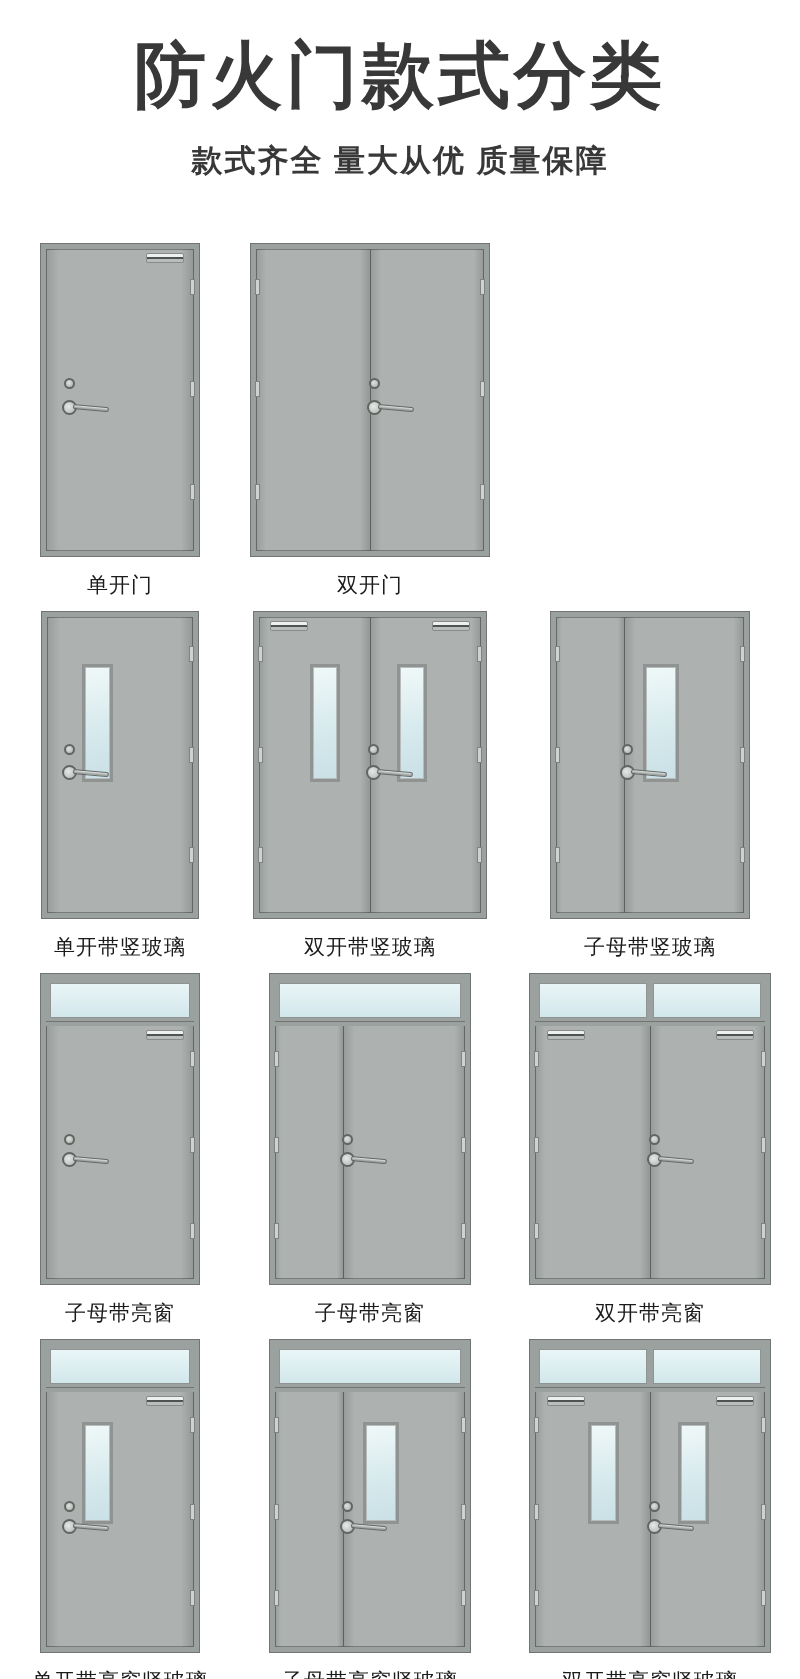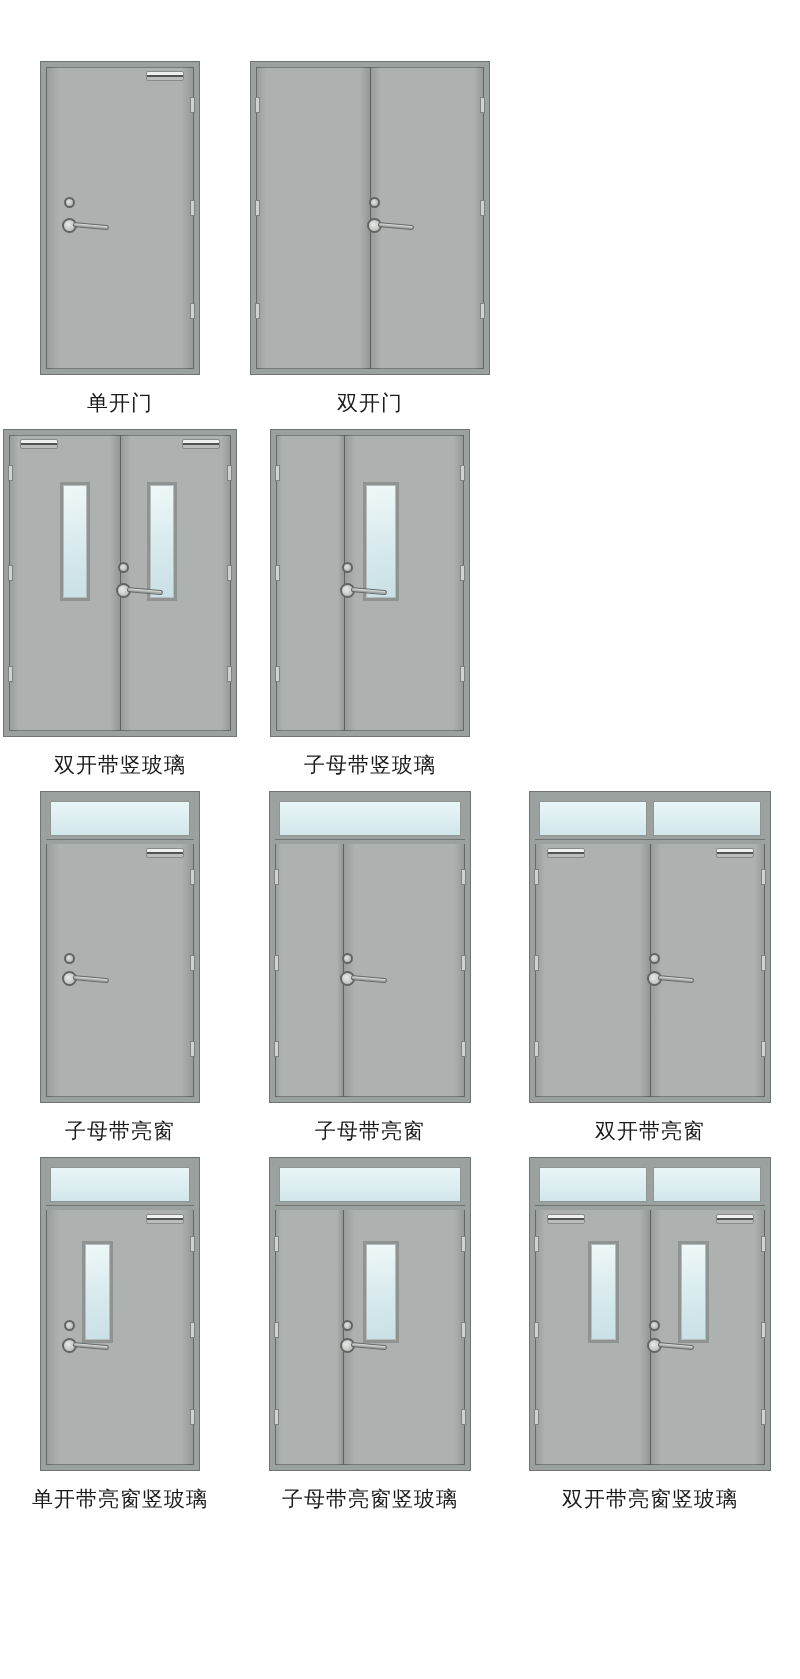--- a/index.html
+++ b/index.html
@@ -86,20 +86,24 @@
     position:absolute; width:36px; height:5px; border-radius:3px;
     background:linear-gradient(180deg,#e2e5e3,#8f9592);
     border:1px solid #666b69;
     transform:rotate(5deg); transform-origin:left center;
   }
 </style>
 </head>
 <body>
 
 <div class="page">
+  <header>
+    <h1>防火门款式分类</h1>
+    <div class="subtitle">款式齐全 量大从优 质量保障</div>
+  </header>
   <div id="door-grid">
       <div class="door-row">
         <div class="door-cell">
           <div class="door" style="width: 158px; height: 312px;">
             <div class="door-body">
               <div class="leaf" style="width: 100%;"></div>
               <div class="hinge" style="top: 10%; right: -1px;"></div>
               <div class="hinge" style="top: 44%; right: -1px;"></div>
               <div class="hinge" style="top: 78%; right: -1px;"></div>
               <div class="closer" style="right: 7%;"></div>
@@ -123,20 +127,35 @@
               <div class="hinge" style="top: 78%; right: -1px;"></div>
               <div class="lock" style="left: calc(52% - 6px); top: 43%;"></div>
               <div class="handle-base" style="left: calc(52% - 8px); top: 50%;"></div>
               <div class="handle-bar" style="left: calc(52% + 3px); top: calc(50% + 4px);"></div>
             </div>
           </div>
           <div class="door-label">双开门</div>
         </div>
       </div>
       <div class="door-row">
+        <div class="door-cell">
+          <div class="door" style="width: 156px; height: 306px;">
+            <div class="door-body">
+              <div class="leaf" style="width: 100%;"></div>
+              <div class="hinge" style="top: 10%; right: -1px;"></div>
+              <div class="hinge" style="top: 44%; right: -1px;"></div>
+              <div class="hinge" style="top: 78%; right: -1px;"></div>
+              <div class="vglass" style="left: 24%; width: 21%; top: 16%; height: 40%;"></div>
+              <div class="lock" style="left: calc(16% - 6px); top: 43%;"></div>
+              <div class="handle-base" style="left: calc(16% - 8px); top: 50%;"></div>
+              <div class="handle-bar" style="left: calc(16% + 3px); top: calc(50% + 4px);"></div>
+            </div>
+          </div>
+          <div class="door-label">单开带竖玻璃</div>
+        </div>
         <div class="door-cell">
           <div class="door" style="width: 232px; height: 306px;">
             <div class="door-body">
               <div class="leaf" style="width: 50%;"></div>
               <div class="leaf divided" style="width: 50%;"></div>
               <div class="hinge" style="top: 10%; left: -1px;"></div>
               <div class="hinge" style="top: 44%; left: -1px;"></div>
               <div class="hinge" style="top: 78%; left: -1px;"></div>
               <div class="hinge" style="top: 10%; right: -1px;"></div>
               <div class="hinge" style="top: 44%; right: -1px;"></div>

